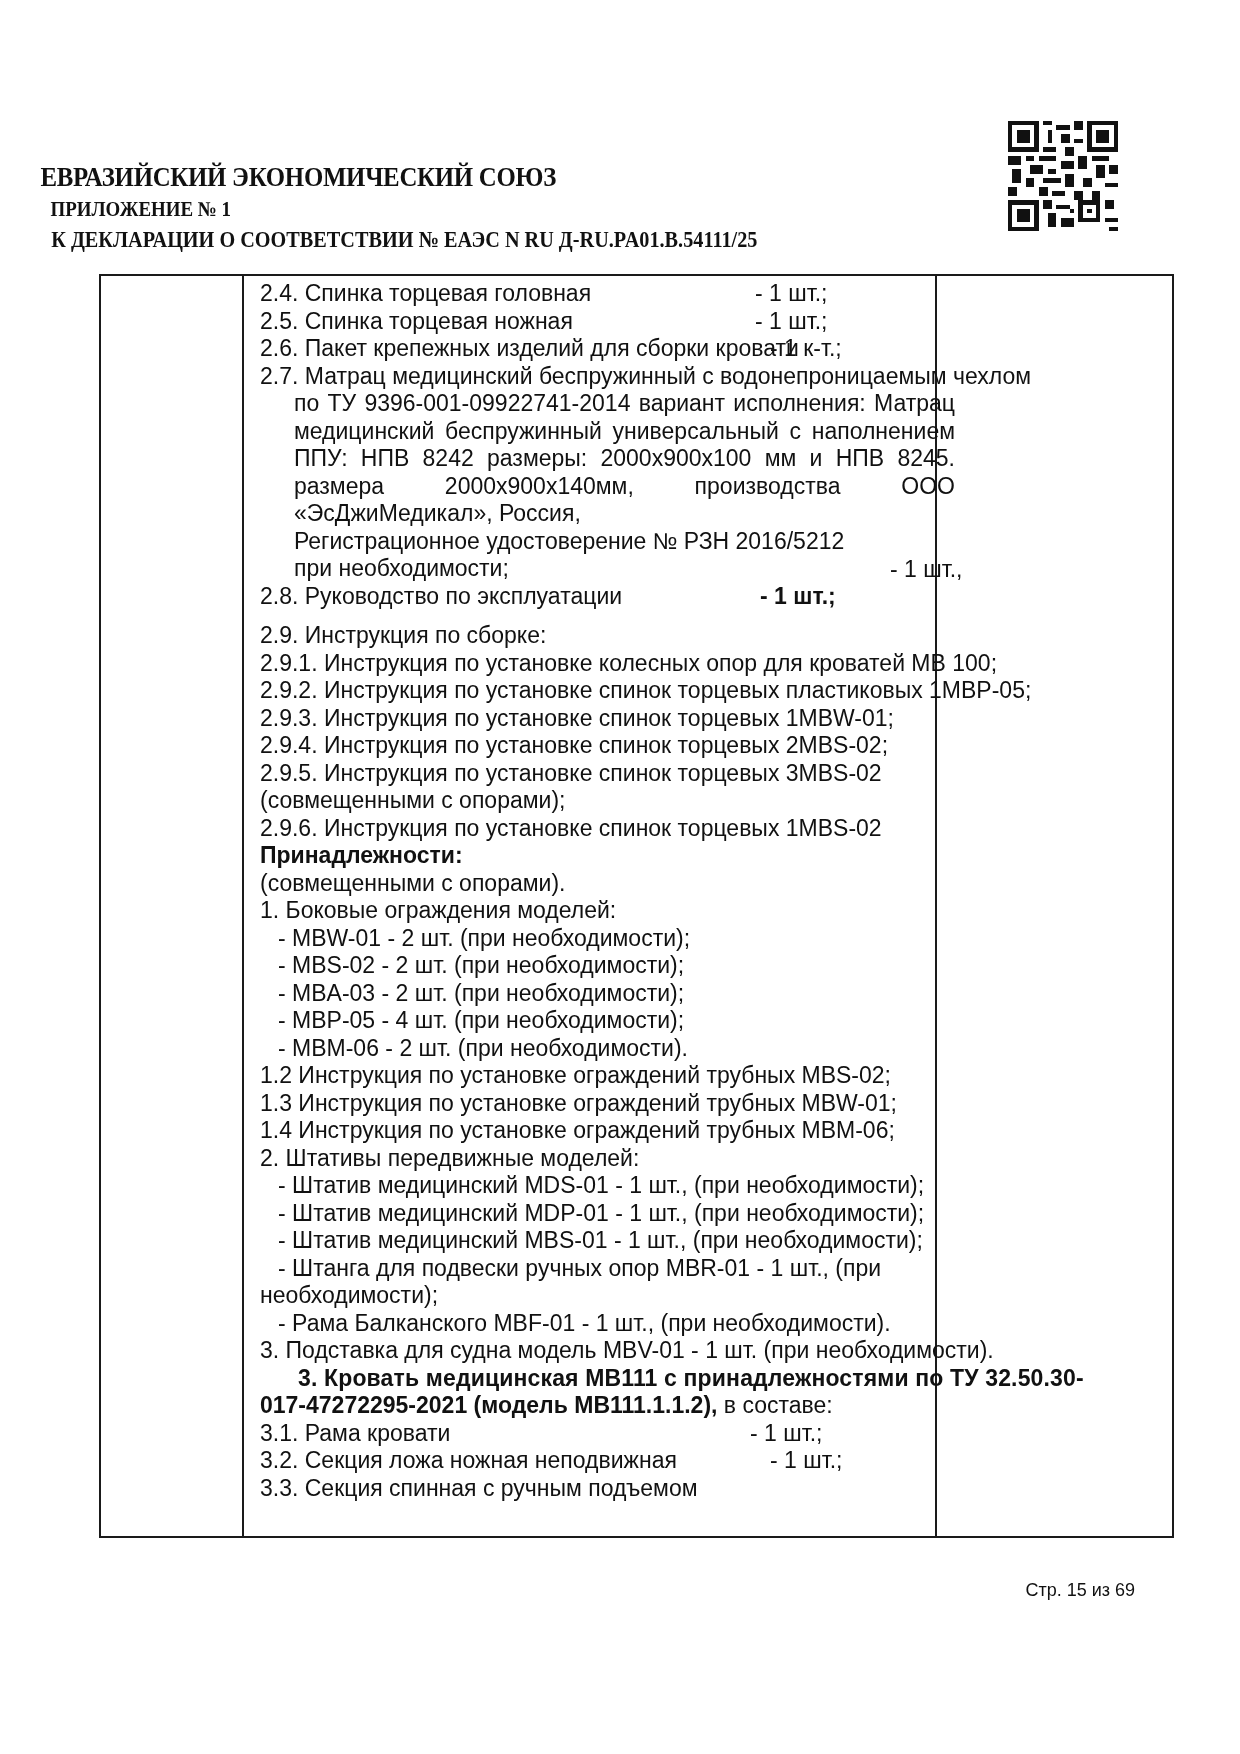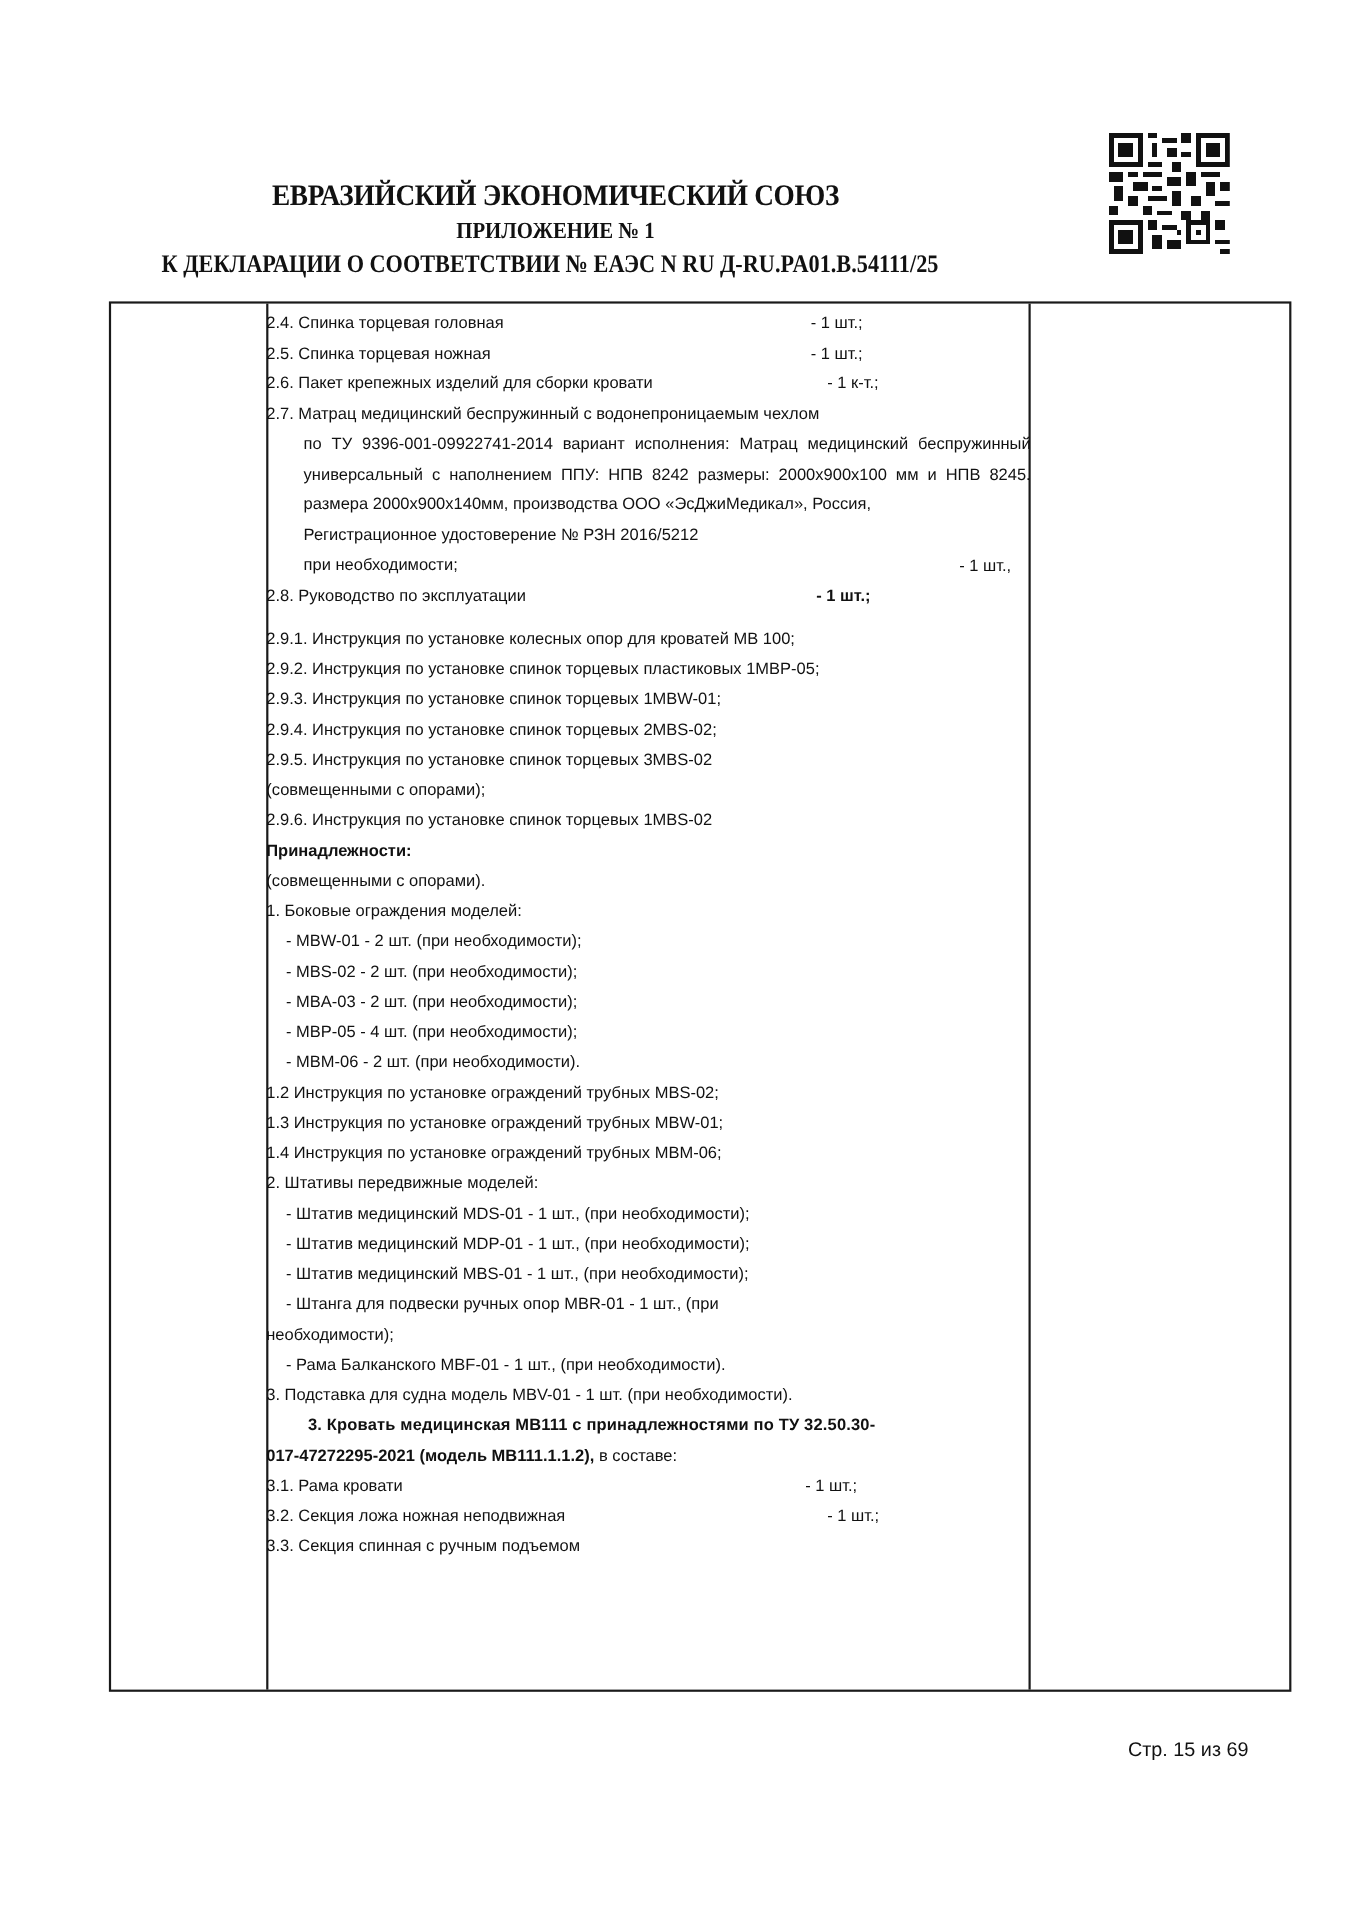--- a/index.html
+++ b/index.html
@@ -1,24 +1,24 @@
 <!DOCTYPE html>
 <html><head>
 <meta charset="utf-8">
 <style>
   html, body { margin: 0; padding: 0; background: #ffffff; }
   body { width: 1240px; height: 1754px; position: relative; overflow: hidden; font-family: "Liberation Sans", sans-serif; color: #111; }
-  .header { position: absolute; left: 0; top: 160px; width: 1010px; text-align: center; font-family: "Liberation Serif", serif; font-weight: bold; color: #111; }
+  .header { position: absolute; left: 0; top: 160px; width: 1010px; text-align: left; font-family: "Liberation Serif", serif; font-weight: bold; color: #111; }
   .header .l1 { font-size: 27px; line-height: 34px; letter-spacing: -0.3px; transform: scaleX(0.92); }
   .header .l2 { font-size: 21px; line-height: 30px; transform: scaleX(0.9); }
   .header .l3 { font-size: 23px; line-height: 32px; transform: scaleX(0.88); margin-left: -10px; }
   .qr { position: absolute; left: 1008px; top: 120px; width: 110px; height: 112px; }
   .table { position: absolute; left: 99px; top: 274px; width: 1075px; height: 1264px; border: 2px solid #1a1a1a; box-sizing: border-box; }
   .col-div { position: absolute; top: 0; bottom: 0; width: 1.5px; background: #1a1a1a; }
-  .content { position: absolute; left: 242px; top: 280px; width: 695px; font-family: "Liberation Sans", sans-serif; font-size: 15px; line-height: 27.5px; color: #111; }
+  .content { position: absolute; left: 242px; top: 280px; width: 695px; font-family: "Liberation Sans", sans-serif; font-size: 23px; line-height: 27.5px; color: #111; padding-left: 18px; }
   .row { position: relative; white-space: nowrap; height: 27.5px; }
   .row .qty { position: absolute; }
   .para { white-space: normal; text-align: justify; padding-left: 34px; }
   .gap { height: 12px; }
   .bold { font-weight: bold; }
   .indent { padding-left: 18px; }
   .footer { position: absolute; right: 105px; top: 1580px; font-size: 18px; font-family: "Liberation Sans", sans-serif; color: #111; text-align: center; }
 </style>
 </head>
 <body>
@@ -111,20 +111,21 @@
     <span class="qty" style="left:630px;margin-top:28px;">- 1 шт.,</span>
   </div>
   <div class="row" style="padding-left:34px;">
     <span>при необходимости;</span>
   </div>
   <div class="row">
     <span>2.8. Руководство по эксплуатации</span>
     <span class="qty bold" style="left:500px;">- 1 шт.;</span>
   </div>
   <div class="gap"></div>
+  <div class="row">2.9. Инструкция по сборке:</div>
   <div class="row">2.9.1. Инструкция по установке колесных опор для кроватей МВ 100;</div>
   <div class="row">2.9.2. Инструкция по установке спинок торцевых пластиковых 1МВР-05;</div>
   <div class="row">2.9.3. Инструкция по установке спинок торцевых 1MBW-01;</div>
   <div class="row">2.9.4. Инструкция по установке спинок торцевых 2MBS-02;</div>
   <div class="row">2.9.5. Инструкция по установке спинок торцевых 3MBS-02</div>
   <div class="row">(совмещенными с опорами);</div>
   <div class="row">2.9.6. Инструкция по установке спинок торцевых 1MBS-02</div>
   <div class="row bold">Принадлежности:</div>
 
   <div class="row">(совмещенными с опорами).</div>

